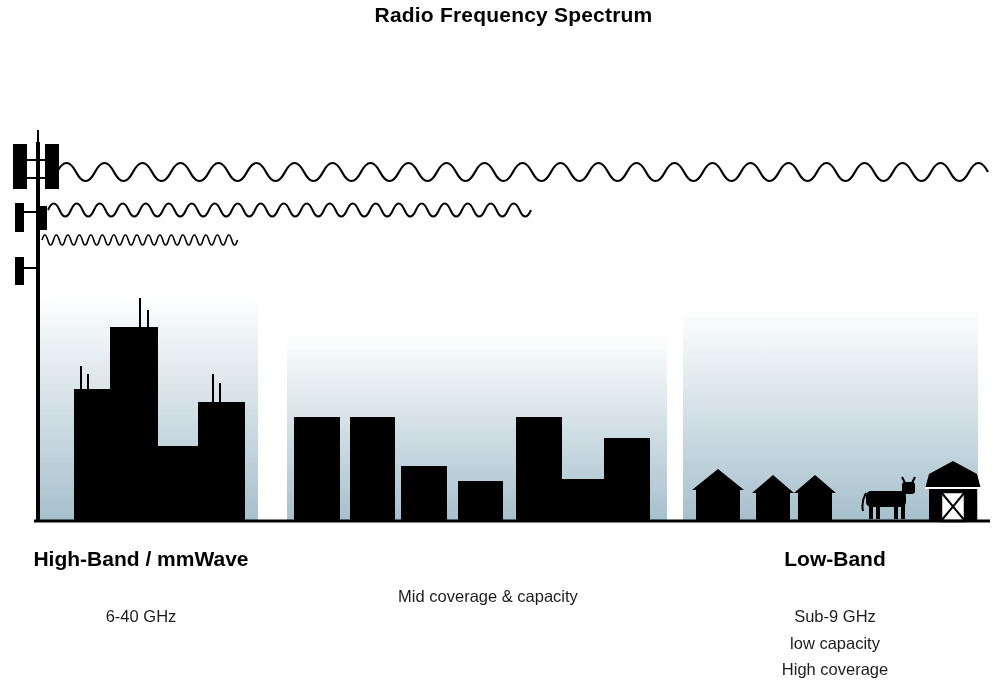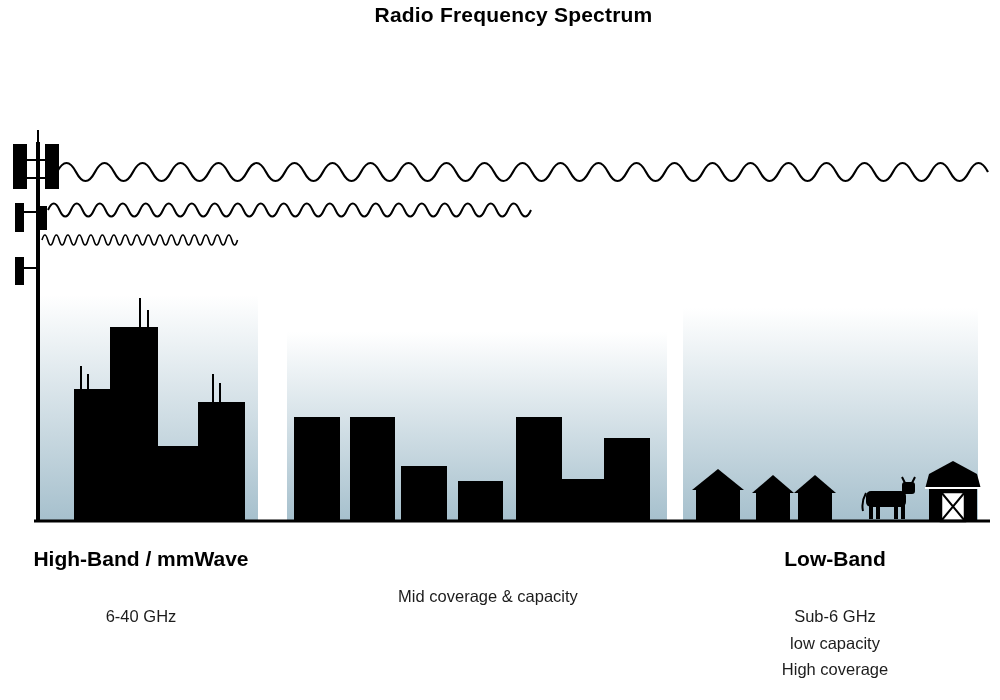--- a/index.html
+++ b/index.html
@@ -122,17 +122,17 @@
 
 <div class="band-label" style="left:363px">
   <div class="band-details">
     <div>Mid coverage &amp; capacity</div>
   </div>
 </div>
 
 <div class="band-label" style="left:710px">
   <div class="band-name">Low-Band</div>
   <div class="band-details">
-    <div>Sub-6 GHz</div>
+    <div>Sub-9 GHz</div>
     <div>low capacity</div>
     <div>High coverage</div>
   </div>
 </div>
 
 </body></html>

